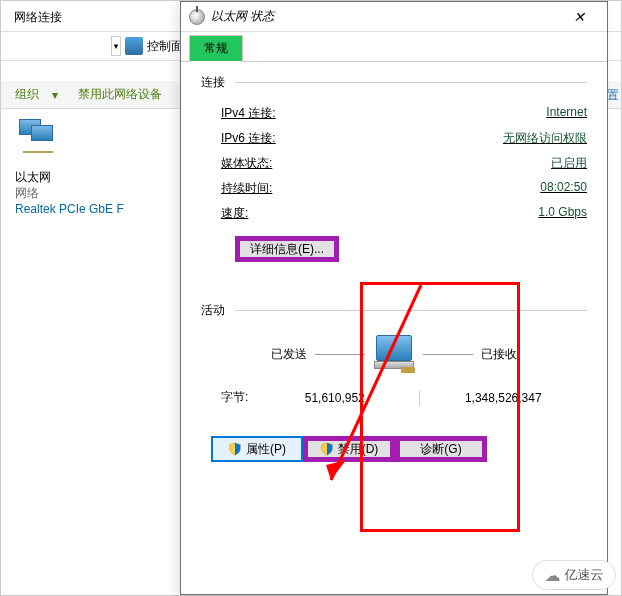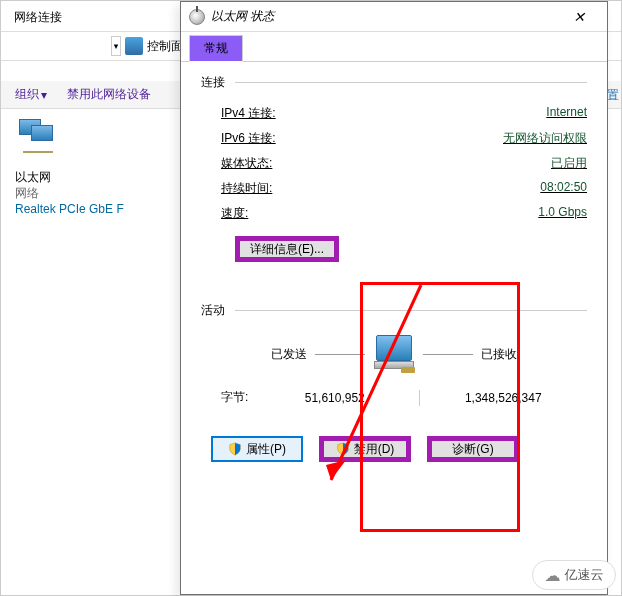--- a/index.html
+++ b/index.html
@@ -51,21 +51,21 @@
 .bg-toolbar {
   position: absolute;
   left: 0; top: 80px; right: 0; height: 28px;
   background: #f5f5f5;
   border-bottom: 1px solid #ddd;
   display: flex;
   align-items: center;
   padding-left: 14px;
   gap: 20px;
 }
-.bg-tb-item { color: #4c1d95; cursor: default; display: flex; align-items: center; gap: 2px; }
+.bg-tb-item { color: #4d7c0f; cursor: default; display: flex; align-items: center; gap: 13px; }
 .bg-adapter {
   position: absolute;
   left: 14px; top: 114px;
   display: flex;
   align-items: flex-start;
   gap: 12px;
   flex-direction: column;
 }
 .bg-adapter-icon {
   width: 42px; height: 42px;
@@ -133,21 +133,21 @@
   height: 30px;
   border-bottom: 1px solid #cdcdcd;
   padding-left: 8px;
   display: flex;
   align-items: flex-end;
 }
 .tab {
   border: 1px solid #cdcdcd;
   border-bottom: 1px solid #fff;
   padding: 4px 14px;
-  background: #8b5cf6;
+  background: #22c55e;
   position: relative;
   top: 1px;
   font-size: 12px;
 }
 .dlg-body {
   padding: 12px 20px;
 }
 .section-hdr {
   display: flex;
   align-items: center;
@@ -239,21 +239,21 @@
   align-items: center;
   padding: 0 20px;
   margin-top: 10px;
 }
 .bytes-row .lbl { width: 50px; }
 .bytes-row .val1 { flex: 1; text-align: center; }
 .bytes-row .sep { width: 1px; height: 16px; background: #ccc; margin: 0 20px; }
 .bytes-row .val2 { flex: 1; text-align: center; }
 .btn-row {
   display: flex;
-  gap: 16px;
+  gap: 0;
   margin-top: 30px;
   padding-left: 10px;
   align-items: center;
 }
 .shield-icon {
   width: 14px; height: 14px;
 }
 
 
 .anno-box {

